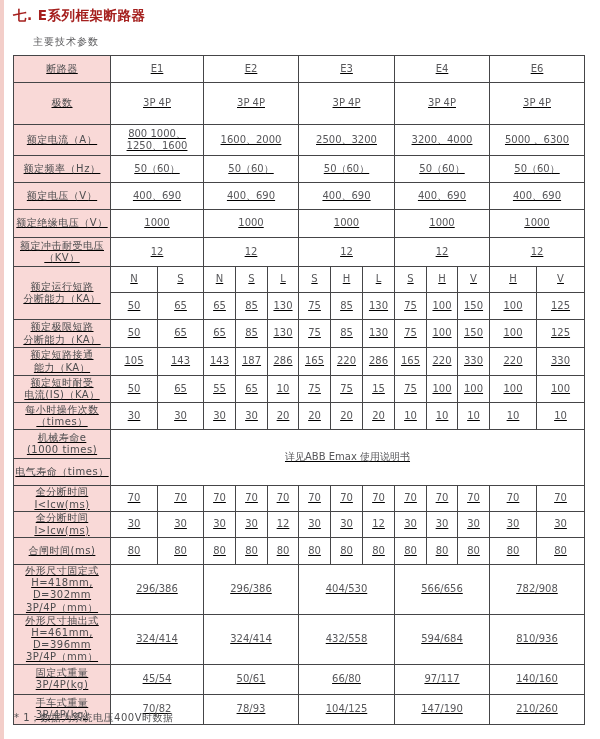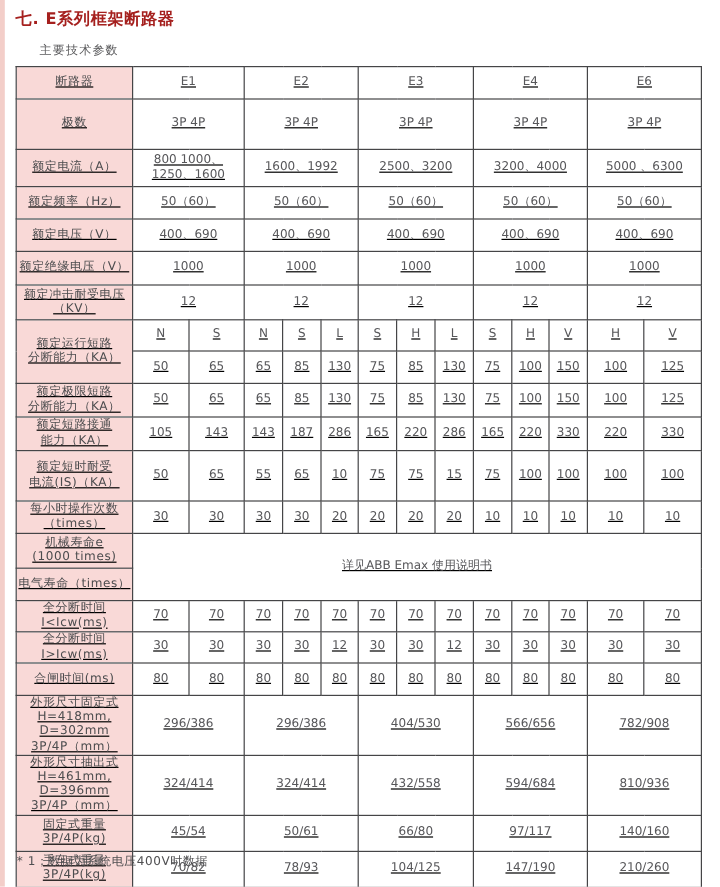--- a/index.html
+++ b/index.html
@@ -78,21 +78,21 @@
         <th>极数</th>
         <td colspan="2">3P 4P</td>
         <td colspan="3">3P 4P</td>
         <td colspan="3">3P 4P</td>
         <td colspan="3">3P 4P</td>
         <td colspan="2">3P 4P</td>
       </tr>
       <tr style="height: 31px; padding-left: 12px;">
         <th>额定电流（A）</th>
         <td colspan="2">800 1000、<br>1250、1600</td>
-        <td colspan="3">1600、1992</td>
+        <td colspan="3">1600、2000</td>
         <td colspan="3">2500、3200</td>
         <td colspan="3">3200、4000</td>
         <td colspan="2">5000 、6300</td>
       </tr>
       <tr style="height: 27px; padding-left: 44px;">
         <th>额定频率（Hz）</th>
         <td colspan="2">50（60）</td>
         <td colspan="3">50（60）</td>
         <td colspan="3">50（60）</td>
         <td colspan="3">50（60）</td>
@@ -178,21 +178,21 @@
         <td>286</td>
         <td>165</td>
         <td>220</td>
         <td>286</td>
         <td>165</td>
         <td>220</td>
         <td>330</td>
         <td>220</td>
         <td>330</td>
       </tr>
-      <tr style="height: 42px;">
+      <tr style="height: 27px;">
         <th>额定短时耐受<br>电流(IS)（KA）</th>
         <td>50</td>
         <td>65</td>
         <td>55</td>
         <td>65</td>
         <td>10</td>
         <td>75</td>
         <td>75</td>
         <td>15</td>
         <td>75</td>

